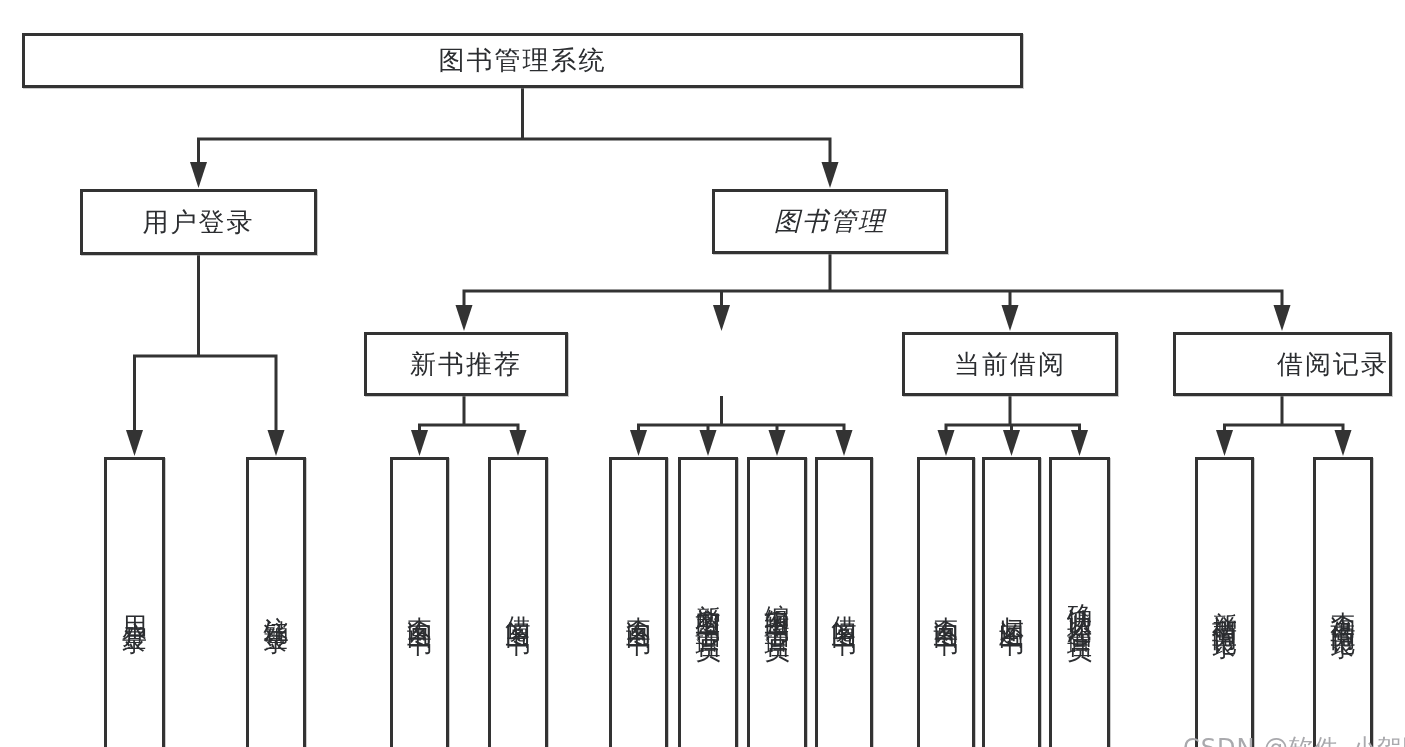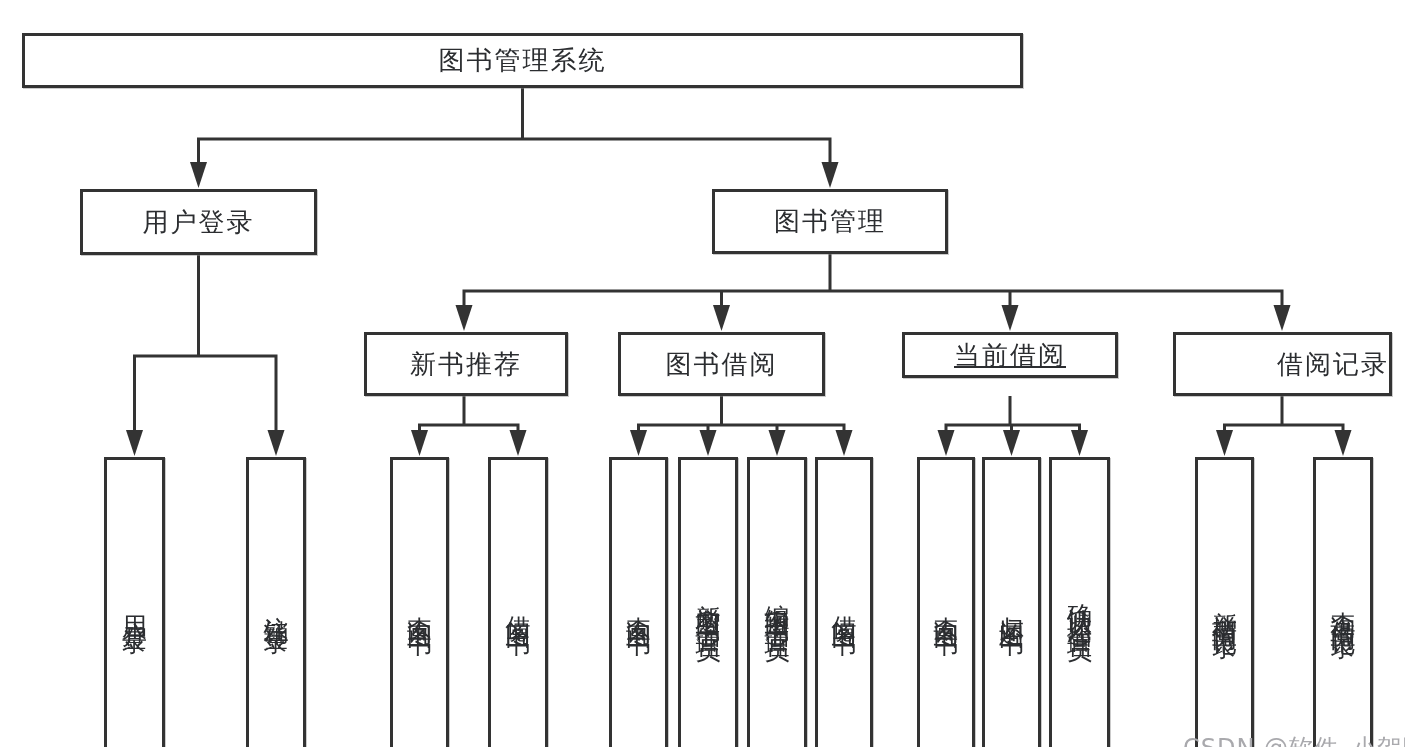--- a/index.html
+++ b/index.html
@@ -35,24 +35,24 @@
     text-orientation:mixed;
     font-size:25px;
     letter-spacing:5px;
     line-height:1;
     font-weight:500;
     white-space:nowrap;
   }
   
   .n-root{left:22px;top:13px;width:1001px;height:55px;}
   .n-l2a{left:80px;top:169px;width:237px;height:66px;}
-  .n-l2b{left:712px;top:169px;width:236px;height:65px;}
+  .n-l2b{left:712px;top:169px;width:236px;height:65px;font-style:italic;}
   .n-l3a{left:364px;top:312px;width:204px;height:64px;}
   .n-l3b{left:618px;top:312px;width:207px;height:64px;}
-  .n-l3c{left:902px;top:312px;width:216px;height:46px;text-decoration:underline;}
+  .n-l3c{left:902px;top:312px;width:216px;height:64px;}
   .n-l3d{left:1173px;top:312px;width:219px;height:64px;justify-content:flex-end;}
   .leaf-1{left:104px;width:61px;}
   .leaf-2{left:246px;width:60px;}
   .leaf-3{left:390px;width:59px;}
   .leaf-4{left:488px;width:60px;}
   .leaf-5{left:609px;width:59px;}
   .leaf-6{left:678px;width:60px;}
   .leaf-7{left:747px;width:60px;}
   .leaf-8{left:815px;width:58px;}
   .leaf-9{left:917px;width:58px;}
@@ -128,23 +128,20 @@
   <div class="box hbox n-l2a">
     <span>用户登录</span>
   </div>
   <div class="box hbox n-l2b">
     <span>图书管理</span>
   </div>
 
   <div class="box hbox n-l3a">
     <span>新书推荐</span>
   </div>
-  <div class="box hbox n-l3b">
-    <span>图书借阅</span>
-  </div>
   <div class="box hbox n-l3c">
     <span>当前借阅</span>
   </div>
   <div class="box hbox n-l3d">
     <span>借阅记录</span>
   </div>
 
   <div class="box leaf leaf-1">
     <span class="vtext">用户登录</span>
   </div>

